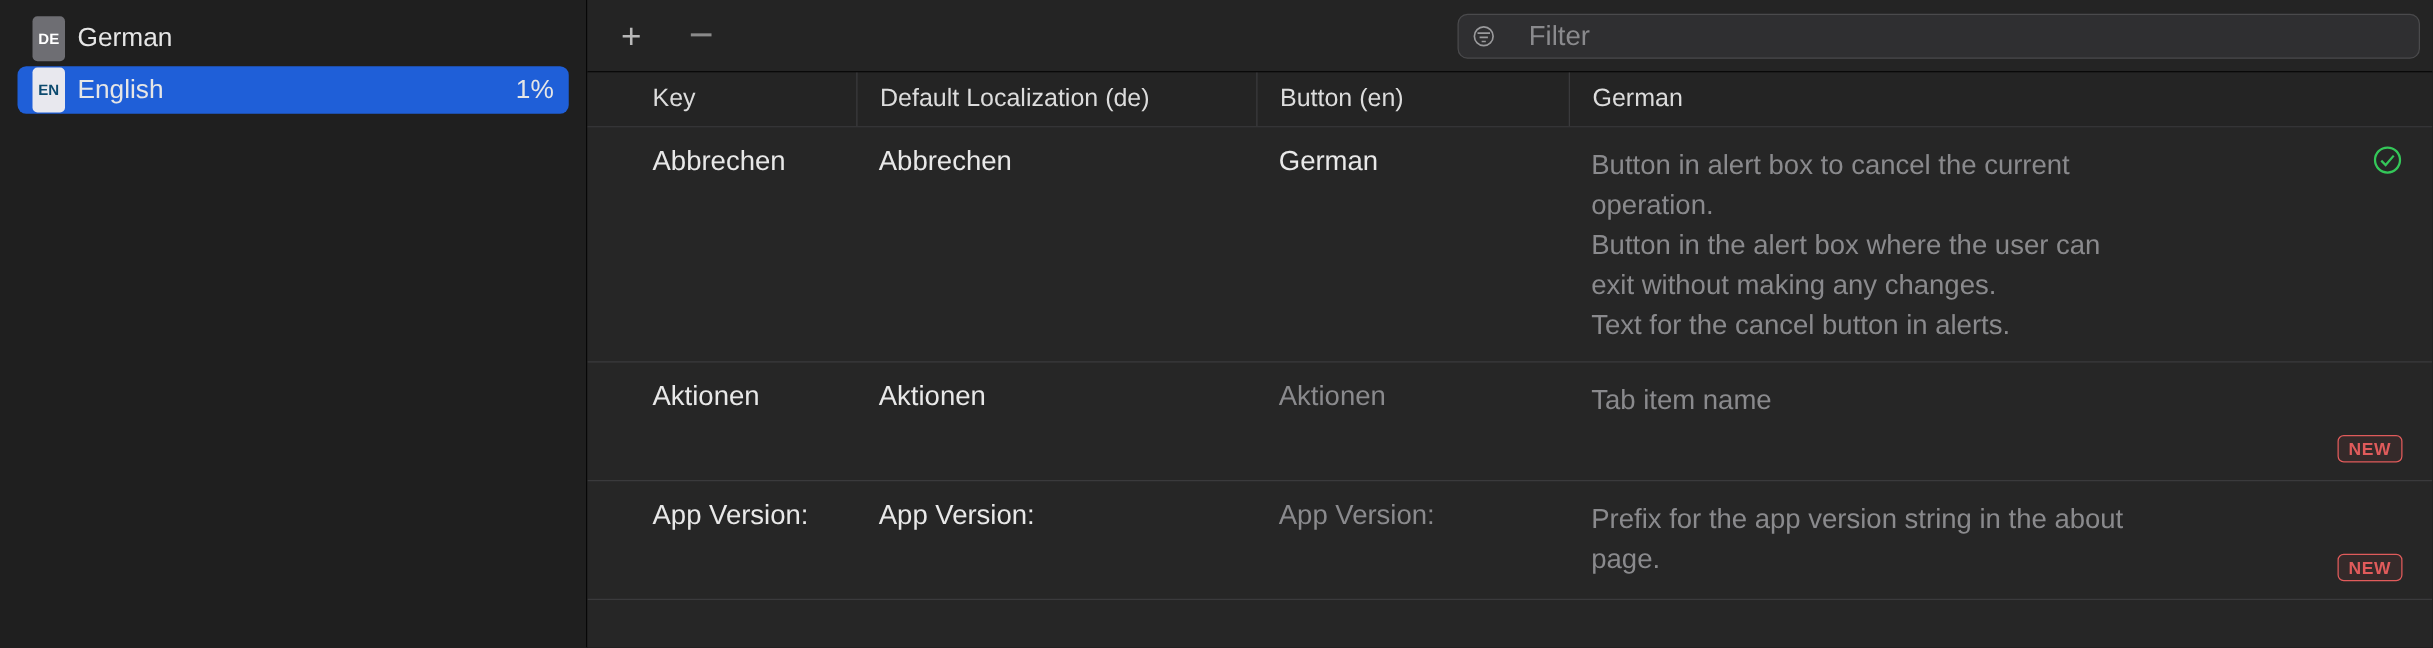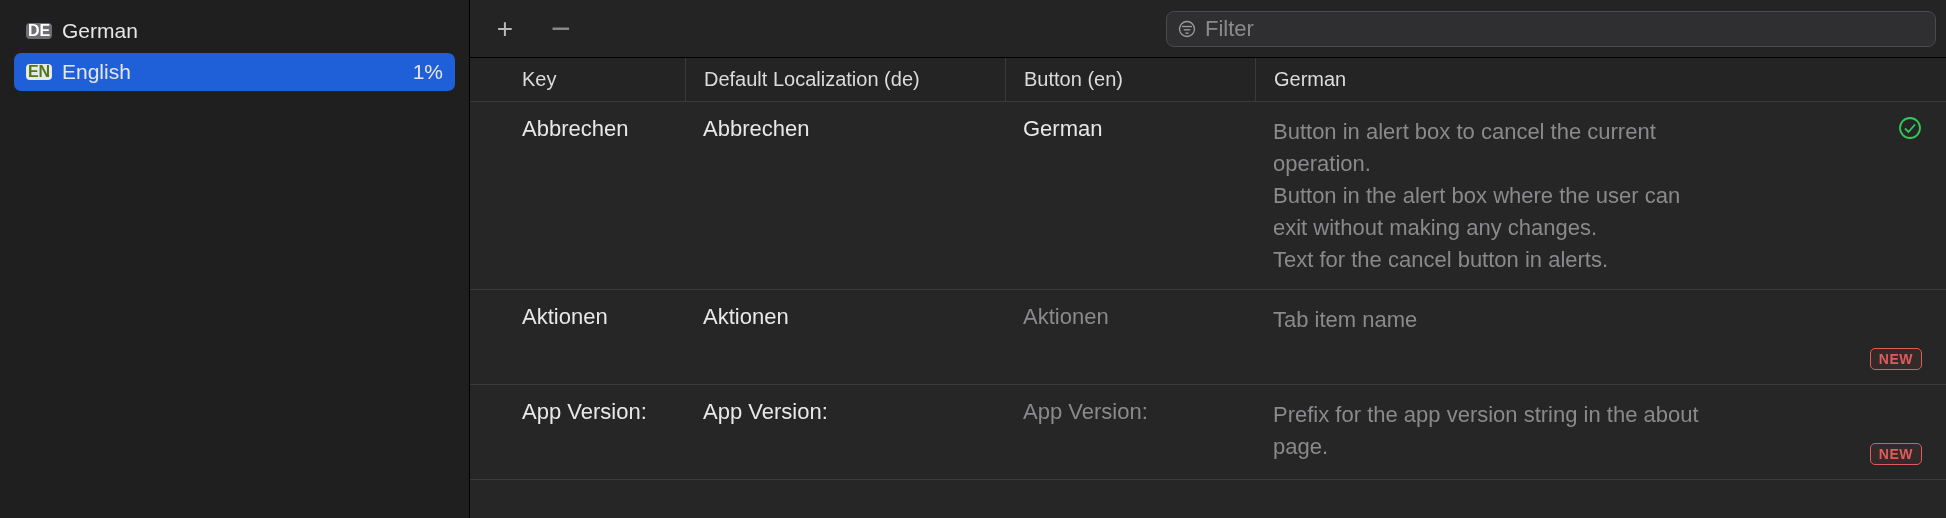--- a/index.html
+++ b/index.html
@@ -31,35 +31,35 @@
     padding: 0 12px;
     margin-bottom: 3px;
     font-size: 21px;
     cursor: pointer;
   }
   .lang-item.selected {
     background: #1f5fd8;
   }
   .lang-badge {
     width: 26px;
-    height: 16px;
+    height: 36px;
     border-radius: 4px;
     background: #6e6e73;
     color: #fff;
-    font-size: 16px;
+    font-size: 12px;
     font-weight: 600;
     display: flex;
     align-items: center;
     justify-content: center;
     margin-right: 10px;
     flex-shrink: 0;
   }
   .lang-item.selected .lang-badge {
     background: #e8e8ee;
-    color: #4d7c0f;
+    color: #0c4a6e;
   }
   .lang-item .lang-name { flex: 1; }
   .lang-item .lang-pct { font-size: 21px; }
 
   
   .main {
     flex: 1;
     display: flex;
     flex-direction: column;
     background: #242424;
@@ -89,21 +89,21 @@
   .tb-spacer { flex: 1; }
   .filter-field {
     display: flex;
     align-items: center;
     width: 770px;
     height: 36px;
     background: #2f2f31;
     border: 1px solid #4a4a4c;
     border-radius: 8px;
     padding: 0 10px;
-    gap: 8px;
+    gap: 26px;
     margin-right: -6px;
   }
   .filter-icon {
     width: 20px; height: 20px;
     display:flex; align-items:center; justify-content:center;
   }
   .filter-input {
     flex: 1;
     background: transparent;
     border: none;

